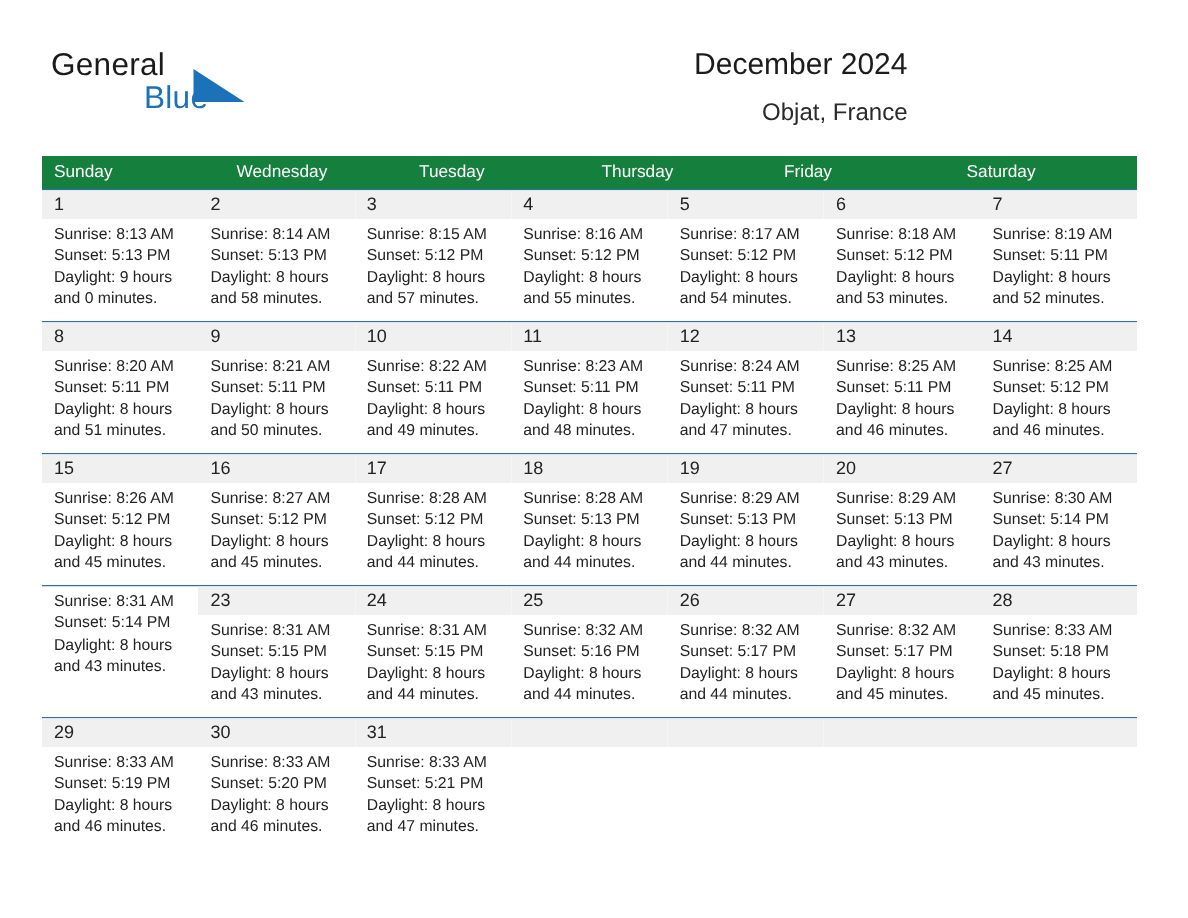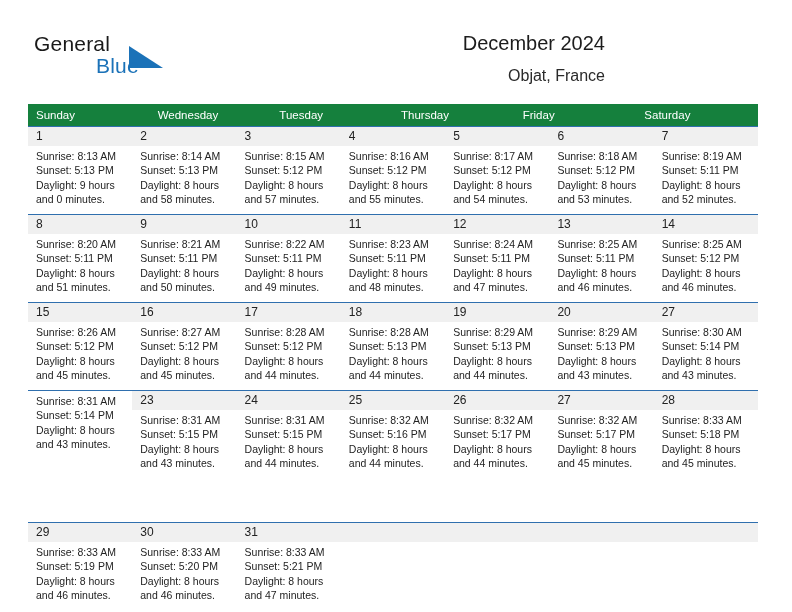--- a/index.html
+++ b/index.html
@@ -110,21 +110,20 @@
     display: flex;
     border-top: 1px solid #2f6fae;
     height: 88px;
     box-sizing: border-box;
   }
   .week:first-of-type {
     border-top: none;
   }
   .week.last {
     border-bottom: none;
-    margin-top: 44px;
   }
   .day-cell {
     flex: 1 1 0;
     box-sizing: border-box;
     position: relative;
     background: #ffffff;
   }
   .day-num-strip {
     height: 19px;
     background: #f0f0f0;

